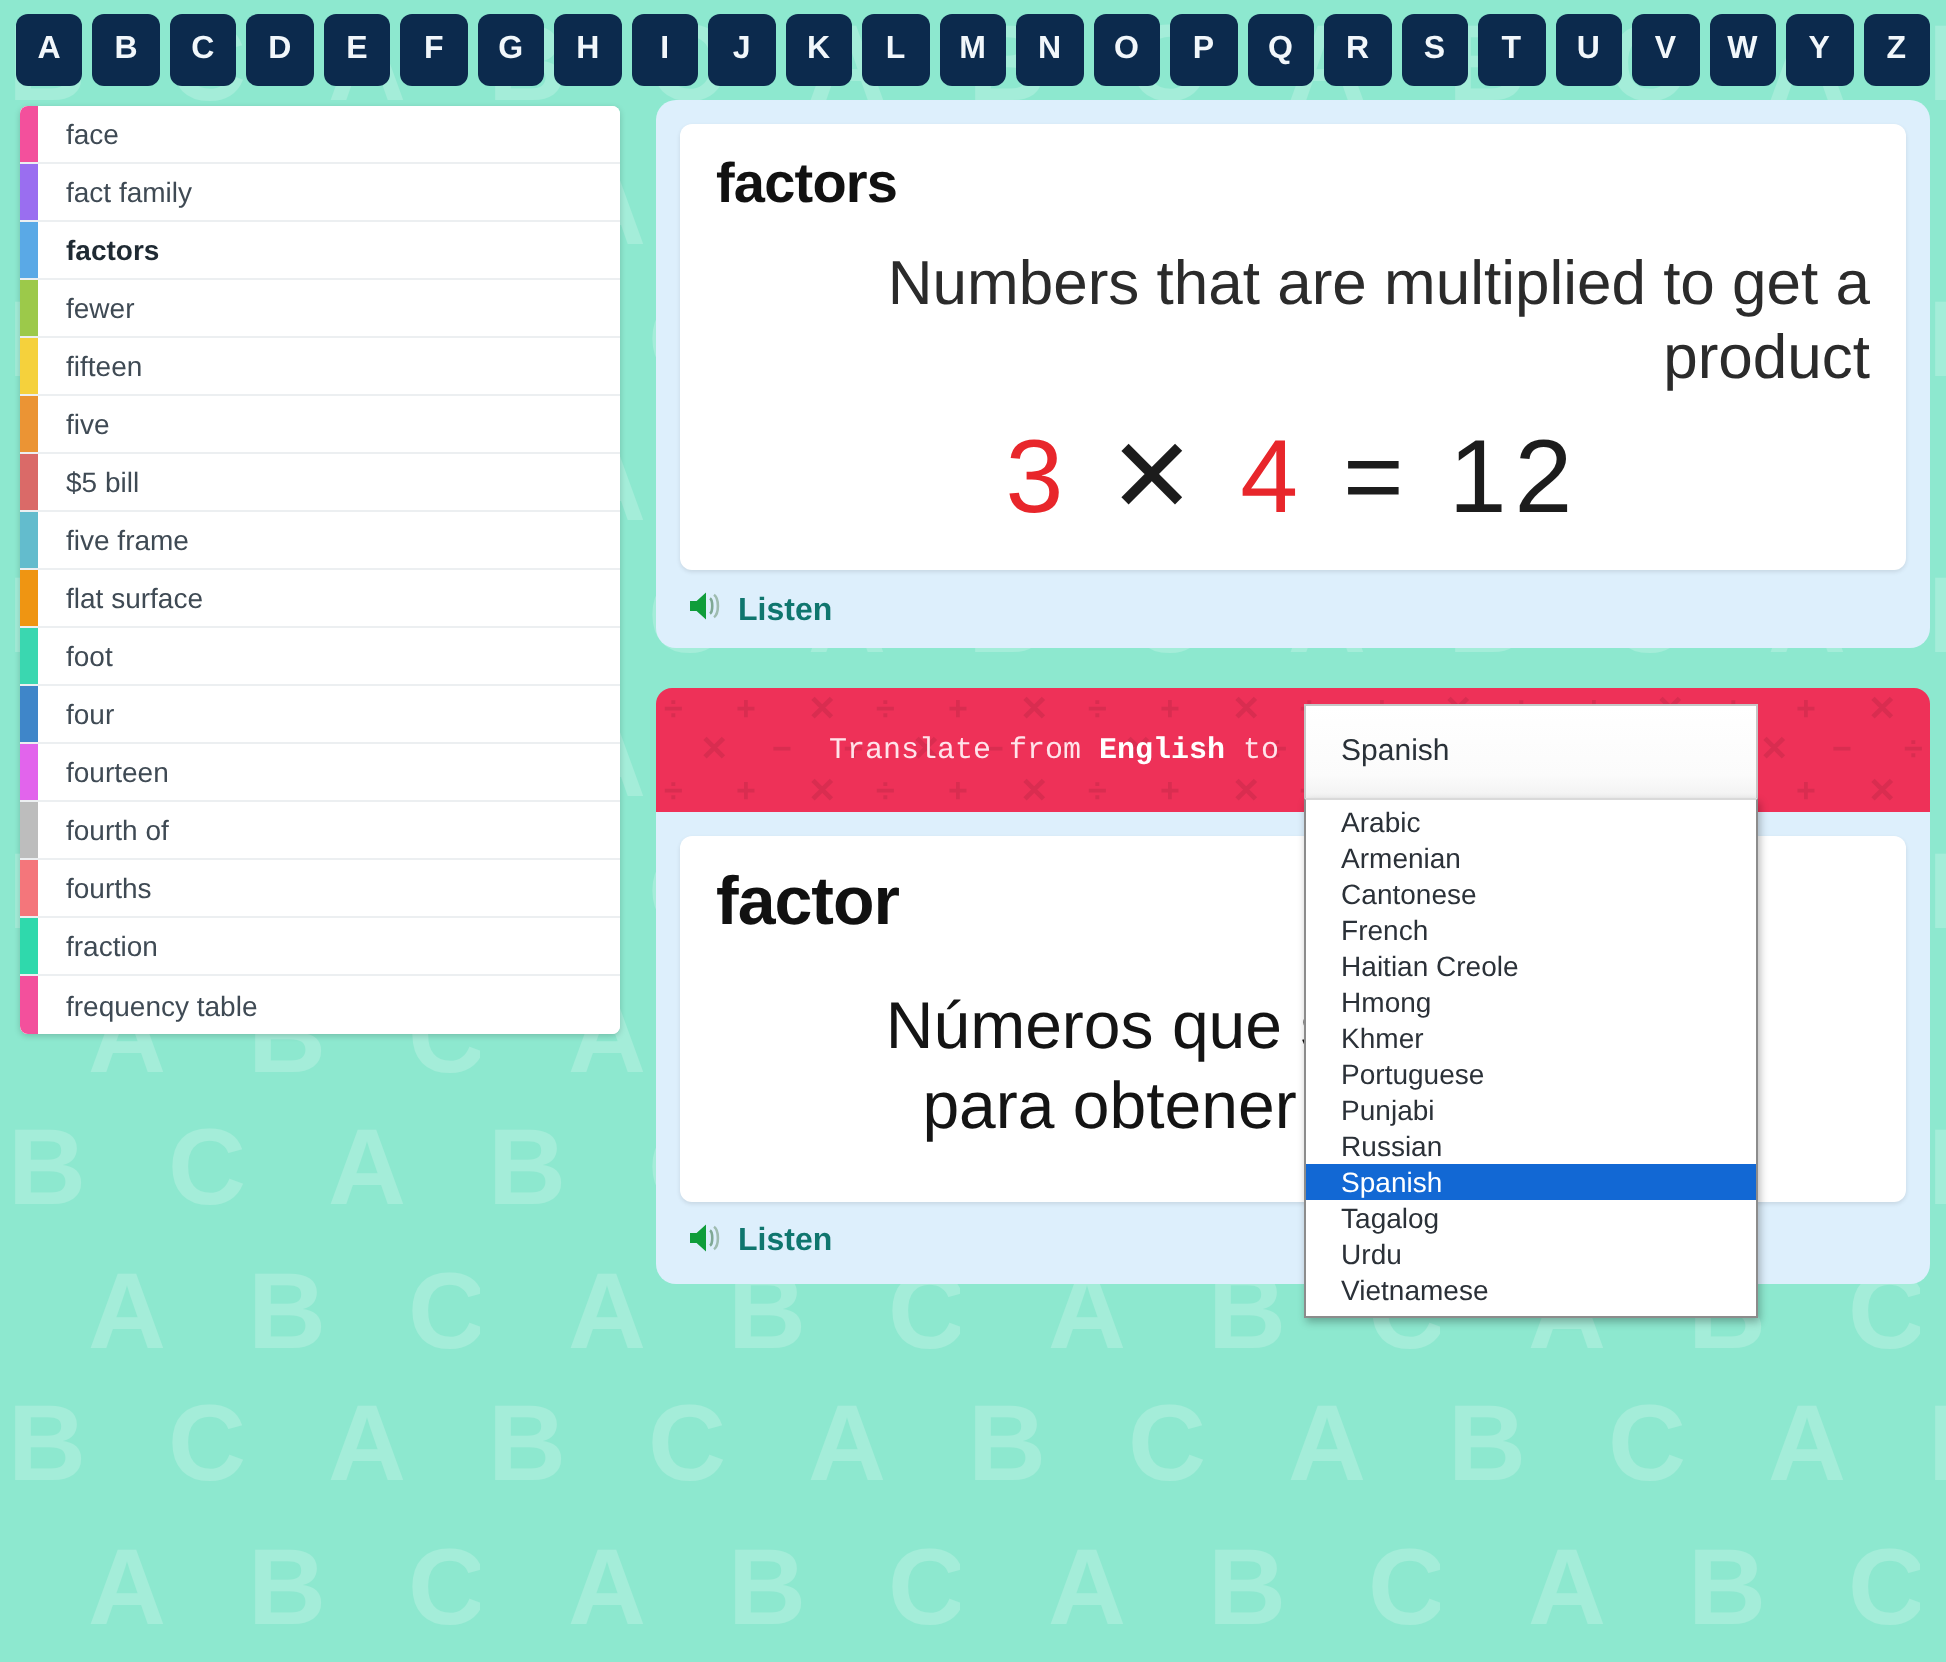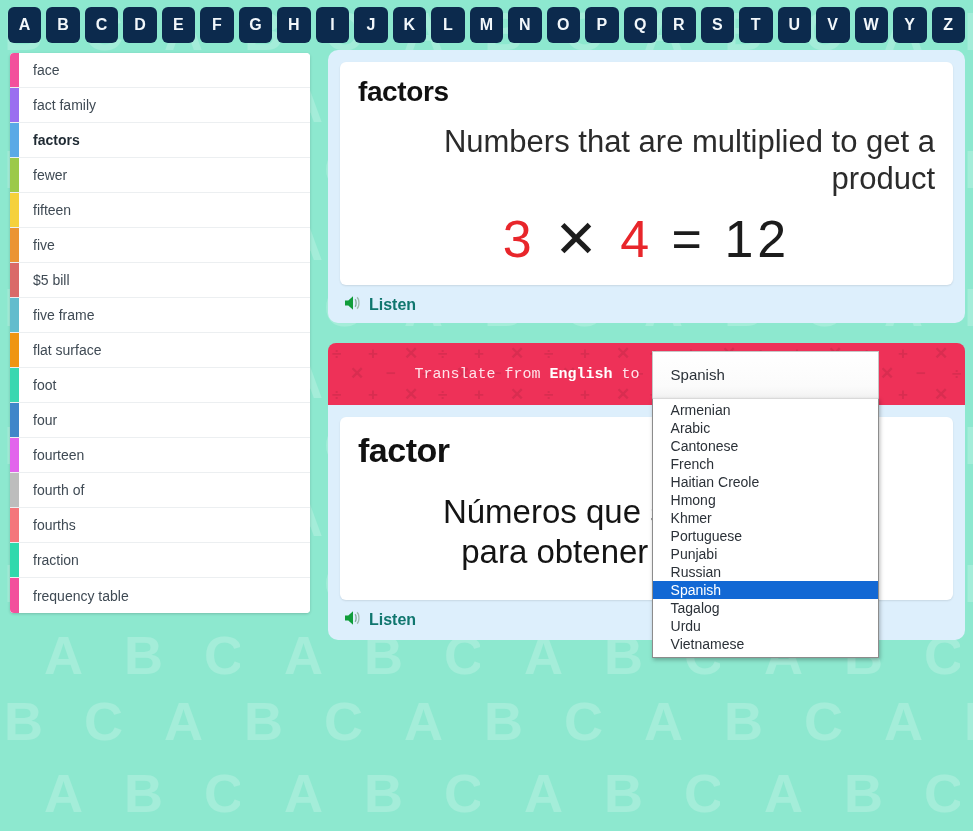--- a/index.html
+++ b/index.html
@@ -62,21 +62,21 @@
     left: 10px;
     width: 300px;
     background: #ffffff;
     border-radius: 4px;
     box-shadow: 0 1px 3px rgba(0,0,0,0.18);
     overflow: hidden;
     z-index: 5;
   }
   .word-item {
     position: relative;
-    height: 35px;
+    height: 29px;
     display: flex;
     align-items: center;
     padding-left: 23px;
     border-bottom: 1px solid #eceff1;
     background: #ffffff;
     cursor: pointer;
   }
   .word-item:last-child { border-bottom: none; }
   .word-swatch {
     position: absolute;
@@ -408,22 +408,22 @@
 
     <span class="translate-text">
       <span>Translate from</span>
       <b>English</b>
       <span>to</span>
     </span>
 
     <div id="lang-select-wrap">
       <div id="lang-select-box">Spanish</div>
       <div id="lang-dropdown">
+          <div class="lang-opt">Arabic</div>
           <div class="lang-opt">Armenian</div>
-          <div class="lang-opt">Arabic</div>
           <div class="lang-opt">Cantonese</div>
           <div class="lang-opt">French</div>
           <div class="lang-opt">Haitian Creole</div>
           <div class="lang-opt">Hmong</div>
           <div class="lang-opt">Khmer</div>
           <div class="lang-opt">Portuguese</div>
           <div class="lang-opt">Punjabi</div>
           <div class="lang-opt">Russian</div>
           <div class="lang-opt is-selected">Spanish</div>
           <div class="lang-opt">Tagalog</div>

